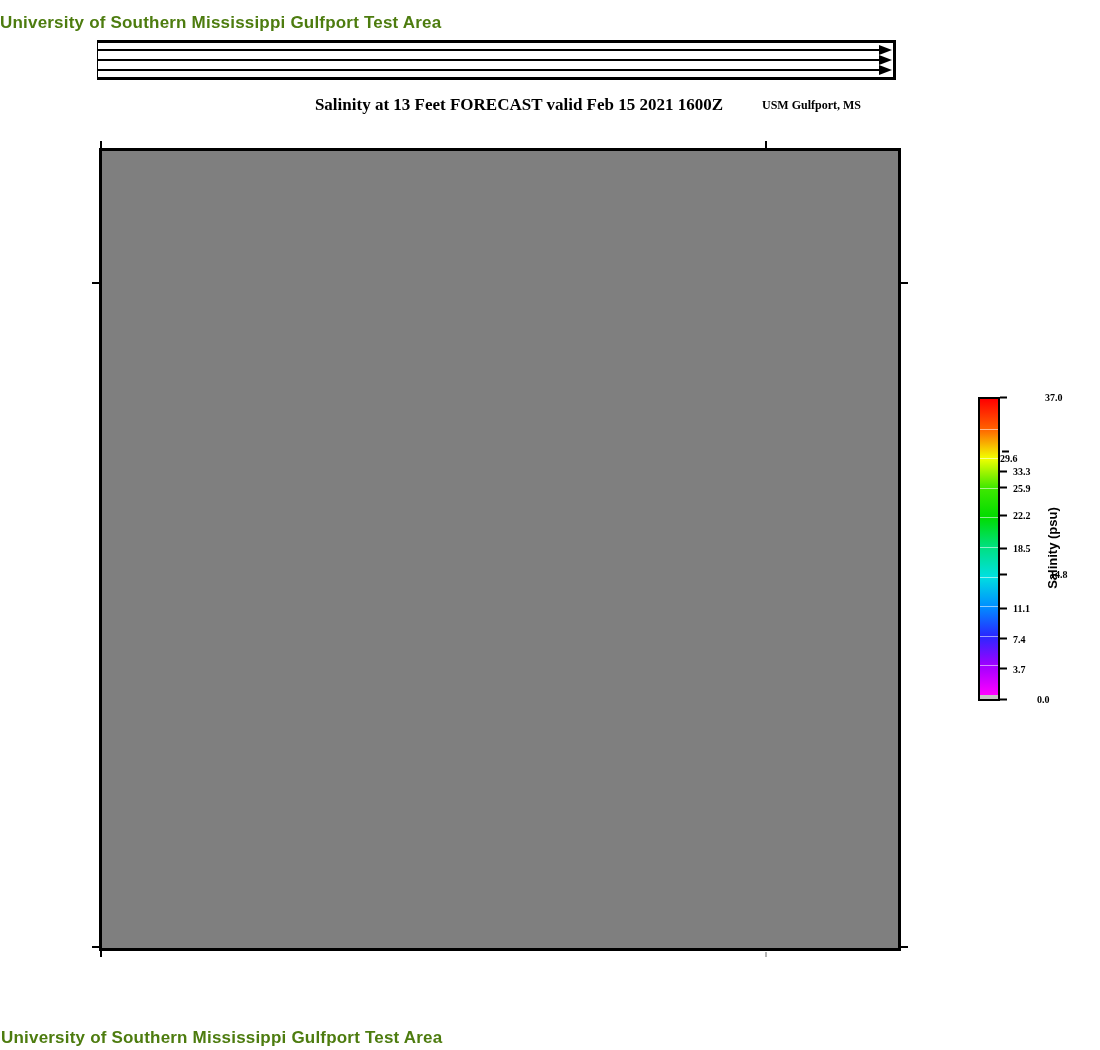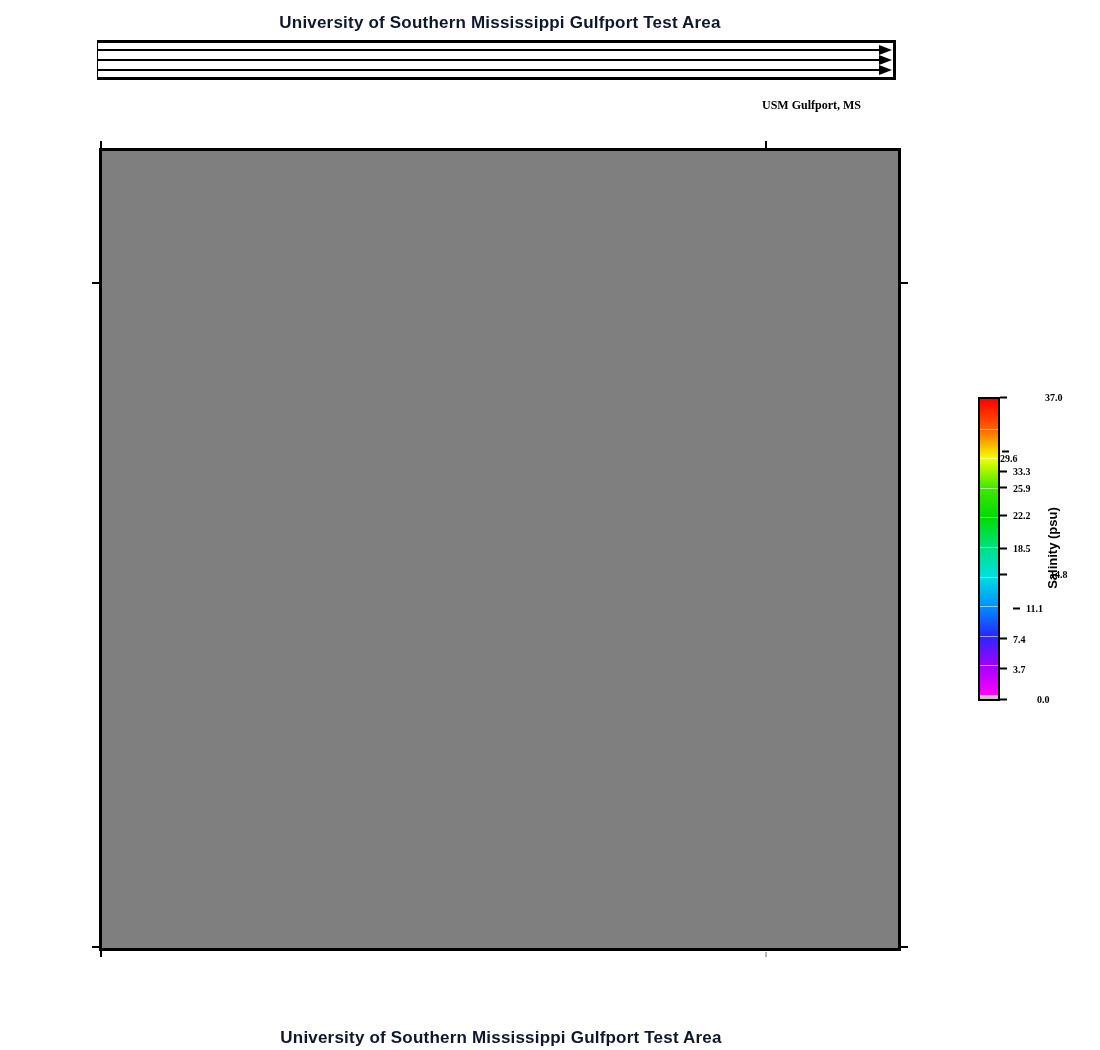--- a/index.html
+++ b/index.html
@@ -5,23 +5,23 @@
   html,body { margin:0; padding:0; background:#ffffff; }
   #canvas {
     position:relative;
     width:1100px; height:1050px;
     background:#ffffff;
     font-family:"Liberation Sans", sans-serif;
     overflow:hidden;
   }
   .top-title, .bottom-title {
     position:absolute; left:0; width:1000px;
-    text-align:center;
+    text-align:left;
     font:700 17px "Liberation Sans", sans-serif;
-    color:#0f172a;
+    color:#4d7c0f;
     letter-spacing:0.2px;
     white-space:nowrap;
   }
   .top-title { top:13px; }
   .bottom-title { top:1028px; left:1px; }
 
   
   .flow-box {
     position:absolute; left:97px; top:40px;
     width:795px; height:34px;
@@ -123,20 +123,21 @@
       <span class="arrow"></span>
     </div>
     <div class="flow-line fl2">
       <span class="arrow"></span>
     </div>
     <div class="flow-line fl3">
       <span class="arrow"></span>
     </div>
   </div>
 
+  <div class="subtitle">Salinity at 13 Feet FORECAST valid Feb 15 2021 1600Z</div>
   <div class="station-label">USM Gulfport, MS</div>
 
   <div class="map-area" style="background: rgb(127, 127, 127);"></div>
 
   <div class="tick" style="left:100px; top:141px; width:2px; height:7px;"></div>
   <div class="tick" style="left:765px; top:141px; width:2px; height:7px;"></div>
   <div class="tick" style="left:92px;  top:282px; width:7px; height:2px;"></div>
   <div class="tick" style="left:901px; top:282px; width:7px; height:2px;"></div>
   <div class="tick" style="left:92px;  top:946px; width:7px; height:2px;"></div>
   <div class="tick" style="left:100px; top:951px; width:2px; height:6px;"></div>
@@ -179,21 +180,21 @@
         <span class="cbar-tick-label">22.2</span>
       </div>
       <div class="cbar-tick-row" style="top: 151px;">
         <span class="cbar-tick-dash"></span>
         <span class="cbar-tick-label">18.5</span>
       </div>
       <div class="cbar-tick-row" style="top: 177px; gap: 37px;">
         <span class="cbar-tick-dash"></span>
         <span class="cbar-tick-label">14.8</span>
       </div>
-      <div class="cbar-tick-row" style="top: 211.4px; padding-left: 13px;">
+      <div class="cbar-tick-row" style="top: 211.4px;">
         <span class="cbar-tick-dash"></span>
         <span class="cbar-tick-label">11.1</span>
       </div>
       <div class="cbar-tick-row" style="top: 241.6px;">
         <span class="cbar-tick-dash"></span>
         <span class="cbar-tick-label">7.4</span>
       </div>
       <div class="cbar-tick-row" style="top: 271.8px;">
         <span class="cbar-tick-dash"></span>
         <span class="cbar-tick-label">3.7</span>

